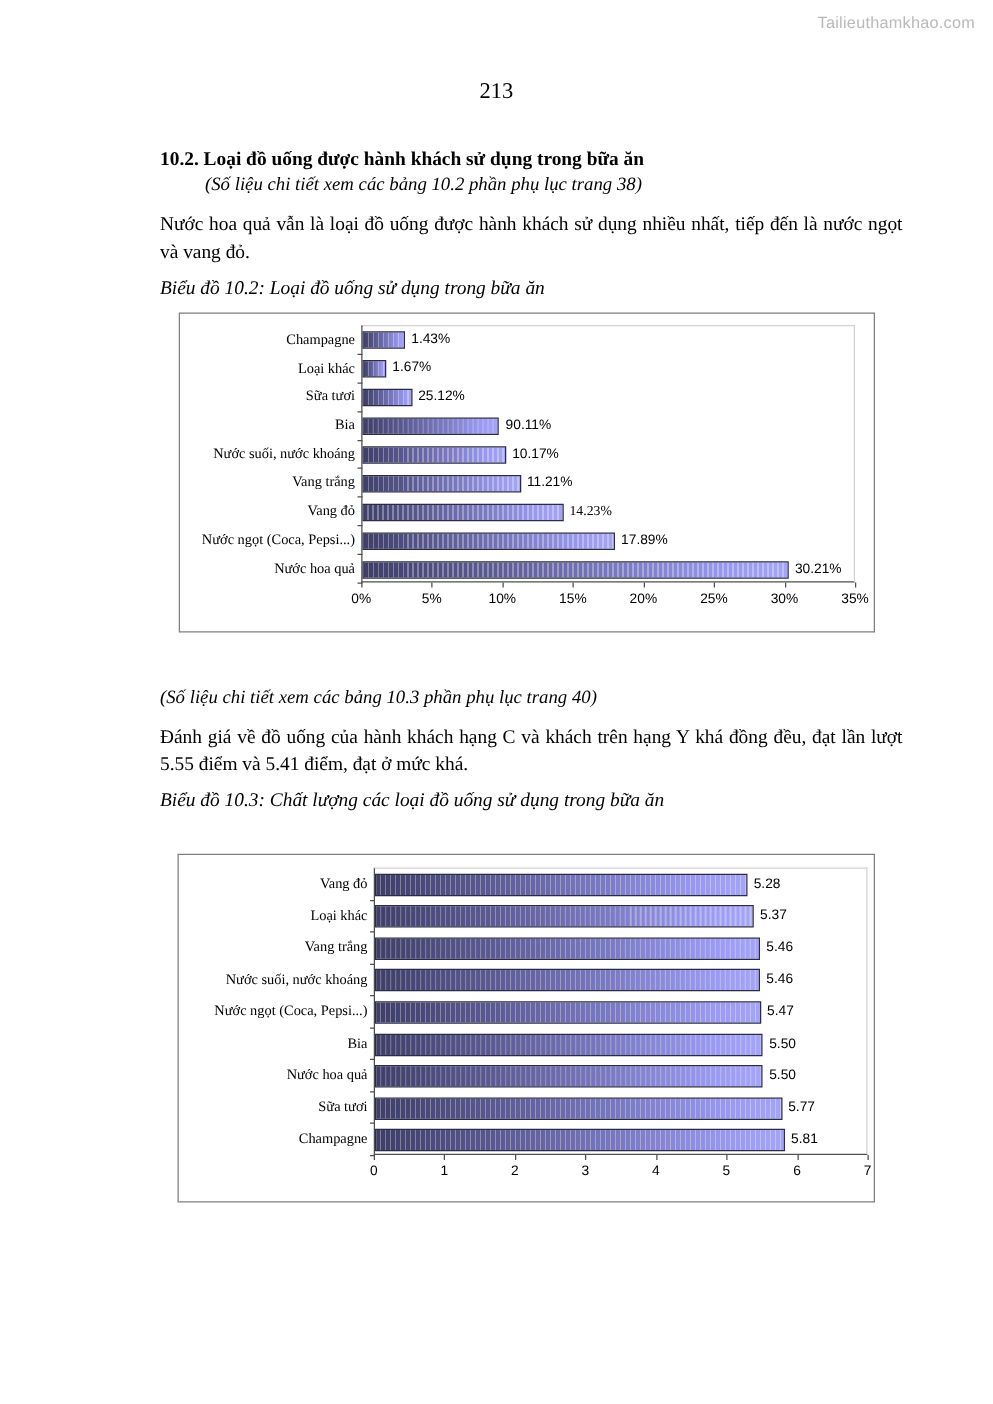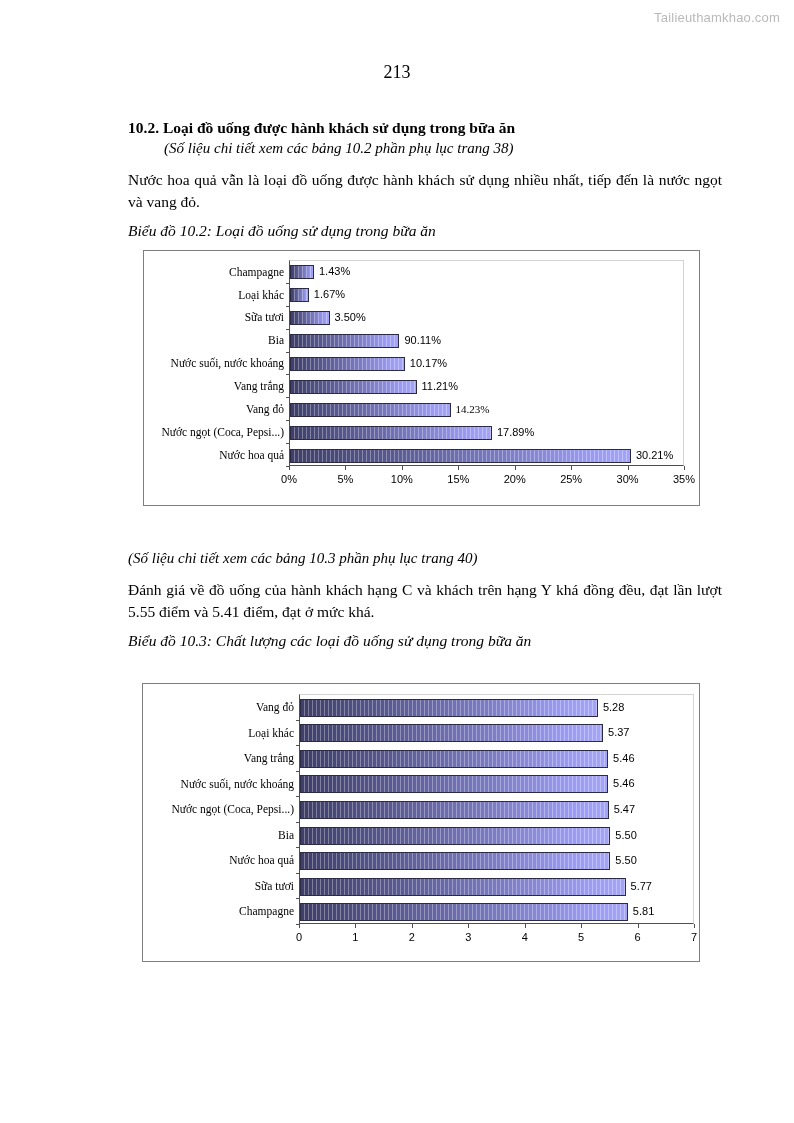--- a/index.html
+++ b/index.html
@@ -183,39 +183,39 @@
   <p class="para">Nước hoa quả vẫn là loại đồ uống được hành khách sử dụng nhiều nhất, tiếp đến là nước ngọt và vang đỏ.</p>
   <p class="caption">Biểu đồ 10.2: Loại đồ uống sử dụng trong bữa ăn</p>
 </div>
 
 <div class="chart-frame" id="chart1-frame">
   <div class="plot" id="chart1-plot" style="left: 145px; top: 9px; width: 395px; height: 206px;">
     <div class="bars" id="chart1-bars">
         <div class="bar-row" style="top: 4.44444px; height: 14px; width: 100%;">
           <span class="cat-label">Champagne</span>
           <span class="tick-mark" style="top: 17.4444px;"></span>
-          <div style="position: relative; height: 100%; width: 24px;">
+          <div style="position: relative; height: 100%; width: 34px;">
             <div class="bar" style="width: 100%;"></div>
             <span class="val-label" style="top: 1px;">1.43%</span>
           </div>
         </div>
         <div class="bar-row" style="top: 27.3333px; height: 14px; width: 100%;">
           <span class="cat-label">Loại khác</span>
           <span class="tick-mark" style="top: 17.4444px;"></span>
           <div style="position: relative; height: 100%; width: 18.8471px;">
             <div class="bar" style="width: 100%;"></div>
             <span class="val-label" style="top: 1px;">1.67%</span>
           </div>
         </div>
         <div class="bar-row" style="top: 50.2222px; height: 14px; width: 100%;">
           <span class="cat-label">Sữa tươi</span>
           <span class="tick-mark" style="top: 17.4444px;"></span>
           <div style="position: relative; height: 100%; width: 39.5px;">
             <div class="bar" style="width: 100%;"></div>
-            <span class="val-label" style="top: 1px;">3.50%</span>
+            <span class="val-label" style="top: 1px;">25.12%</span>
           </div>
         </div>
         <div class="bar-row" style="top: 73.1111px; height: 14px; width: 100%;">
           <span class="cat-label">Bia</span>
           <span class="tick-mark" style="top: 17.4444px;"></span>
           <div style="position: relative; height: 100%; width: 109.471px;">
             <div class="bar" style="width: 100%;"></div>
             <span class="val-label" style="top: 1px;">90.11%</span>
           </div>
         </div>

